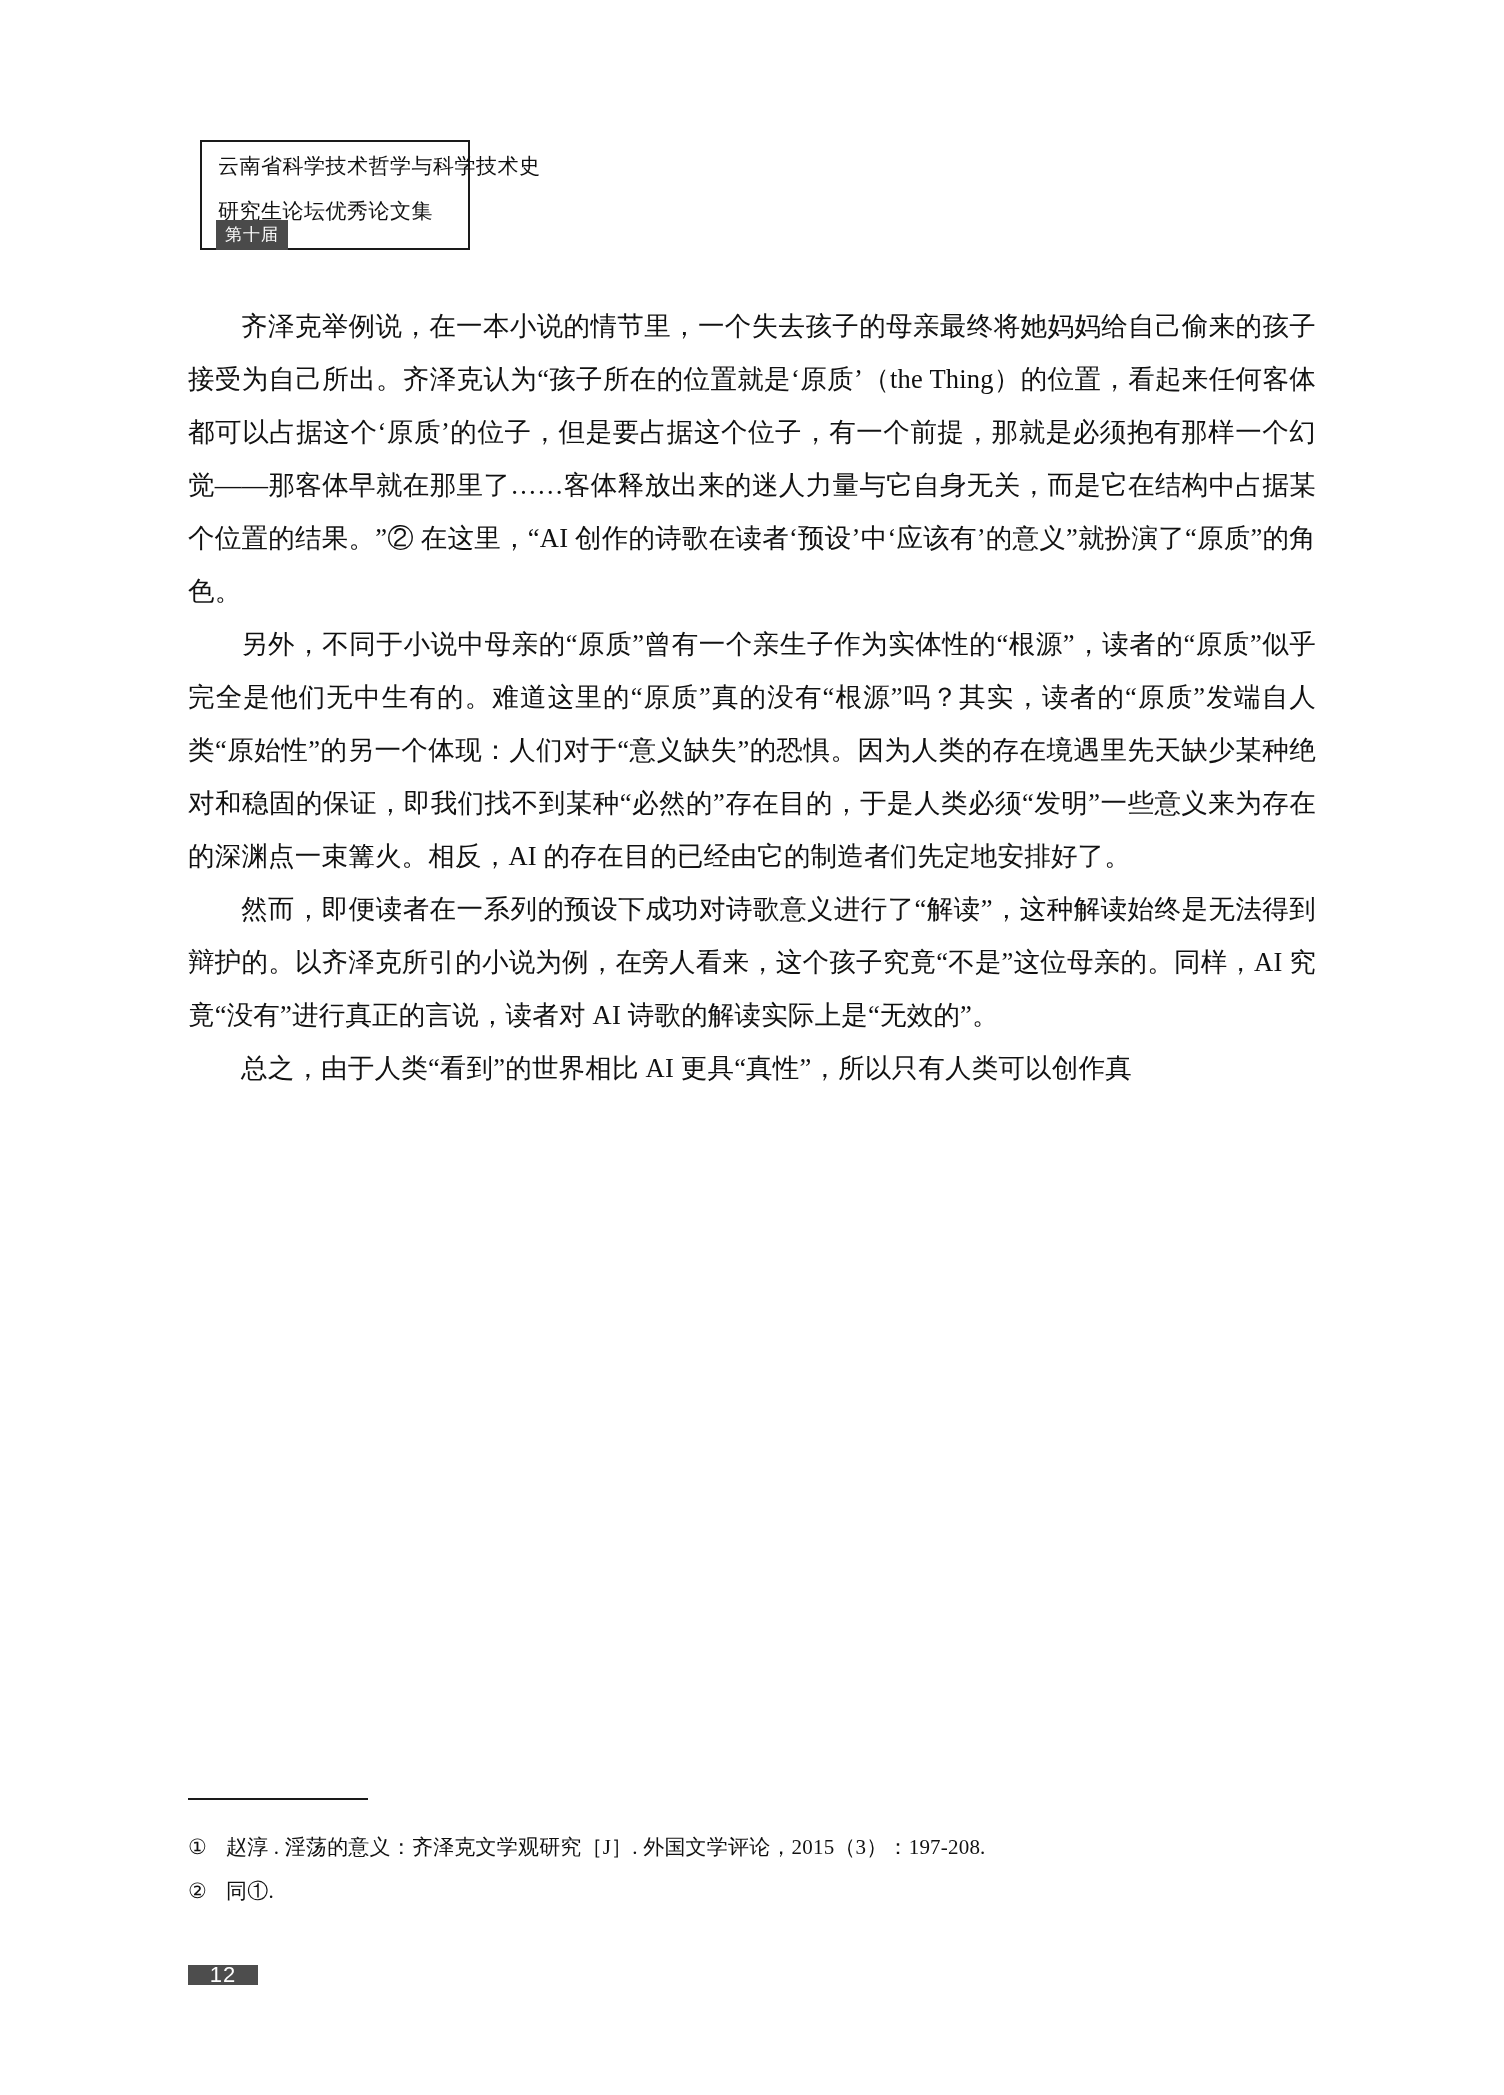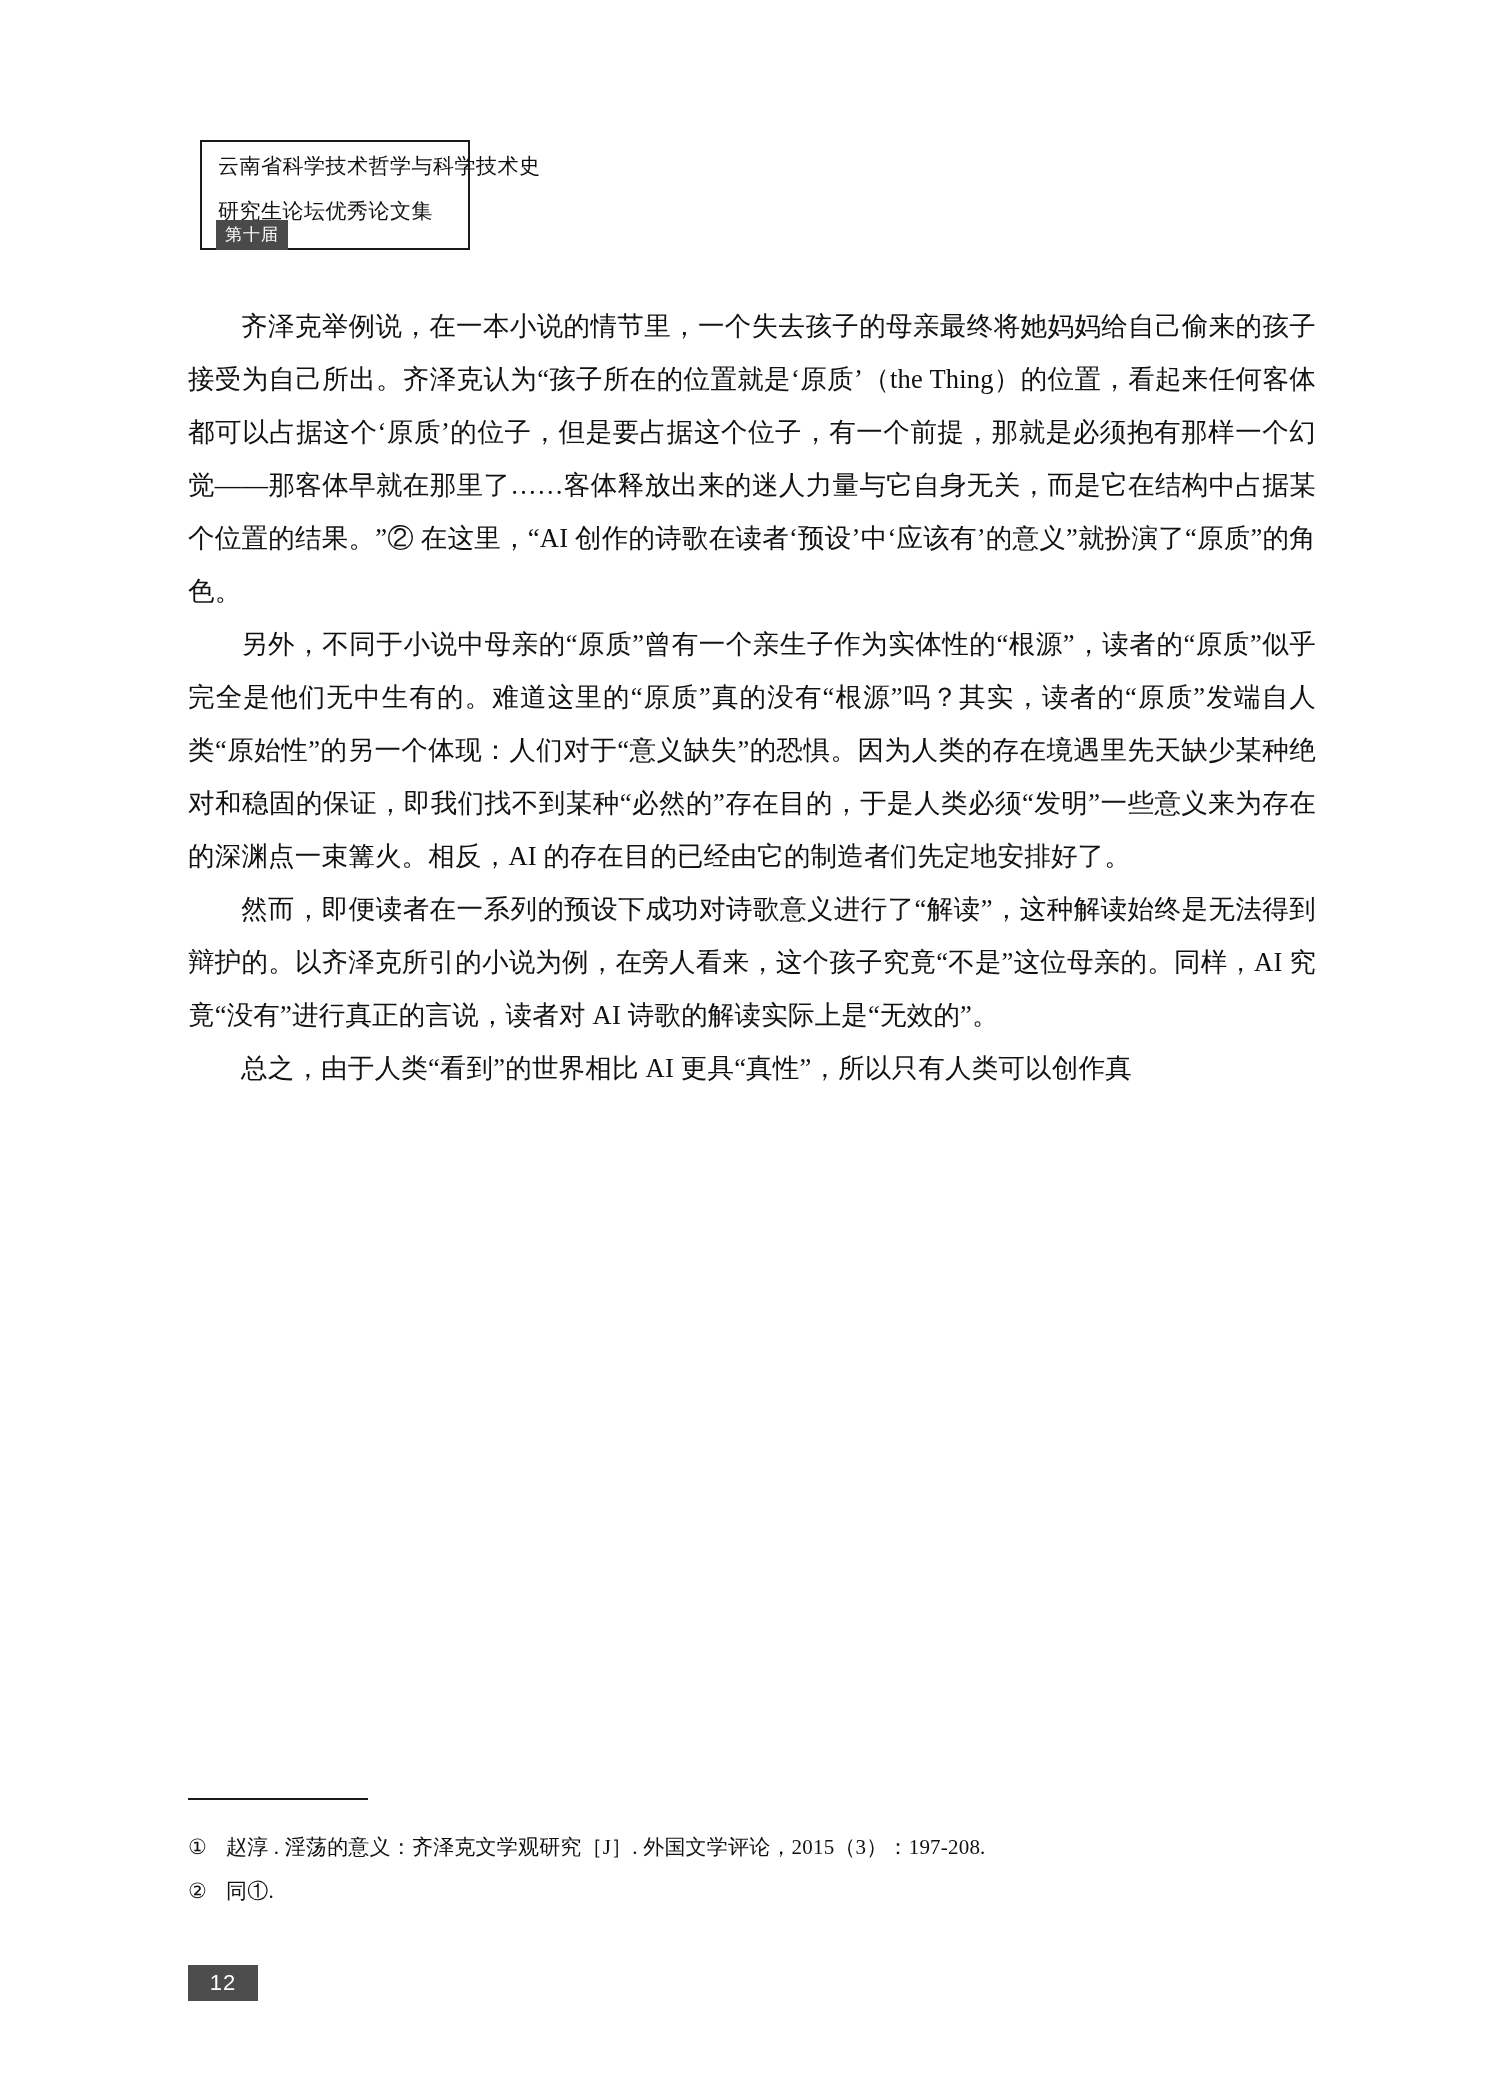--- a/index.html
+++ b/index.html
@@ -126,21 +126,21 @@
     display: inline-block;
     width: 38px;
   }
 
   
   .folio {
     position: absolute;
     left: 188px;
     top: 1965px;
     width: 70px;
-    height: 36px;
+    height: 20px;
     background: #4d4d4d;
     color: #ffffff;
     font-size: 22px;
     font-family: "Liberation Sans", sans-serif;
     display: flex;
     align-items: center;
     justify-content: center;
     letter-spacing: 1px;
   }
 </style>

